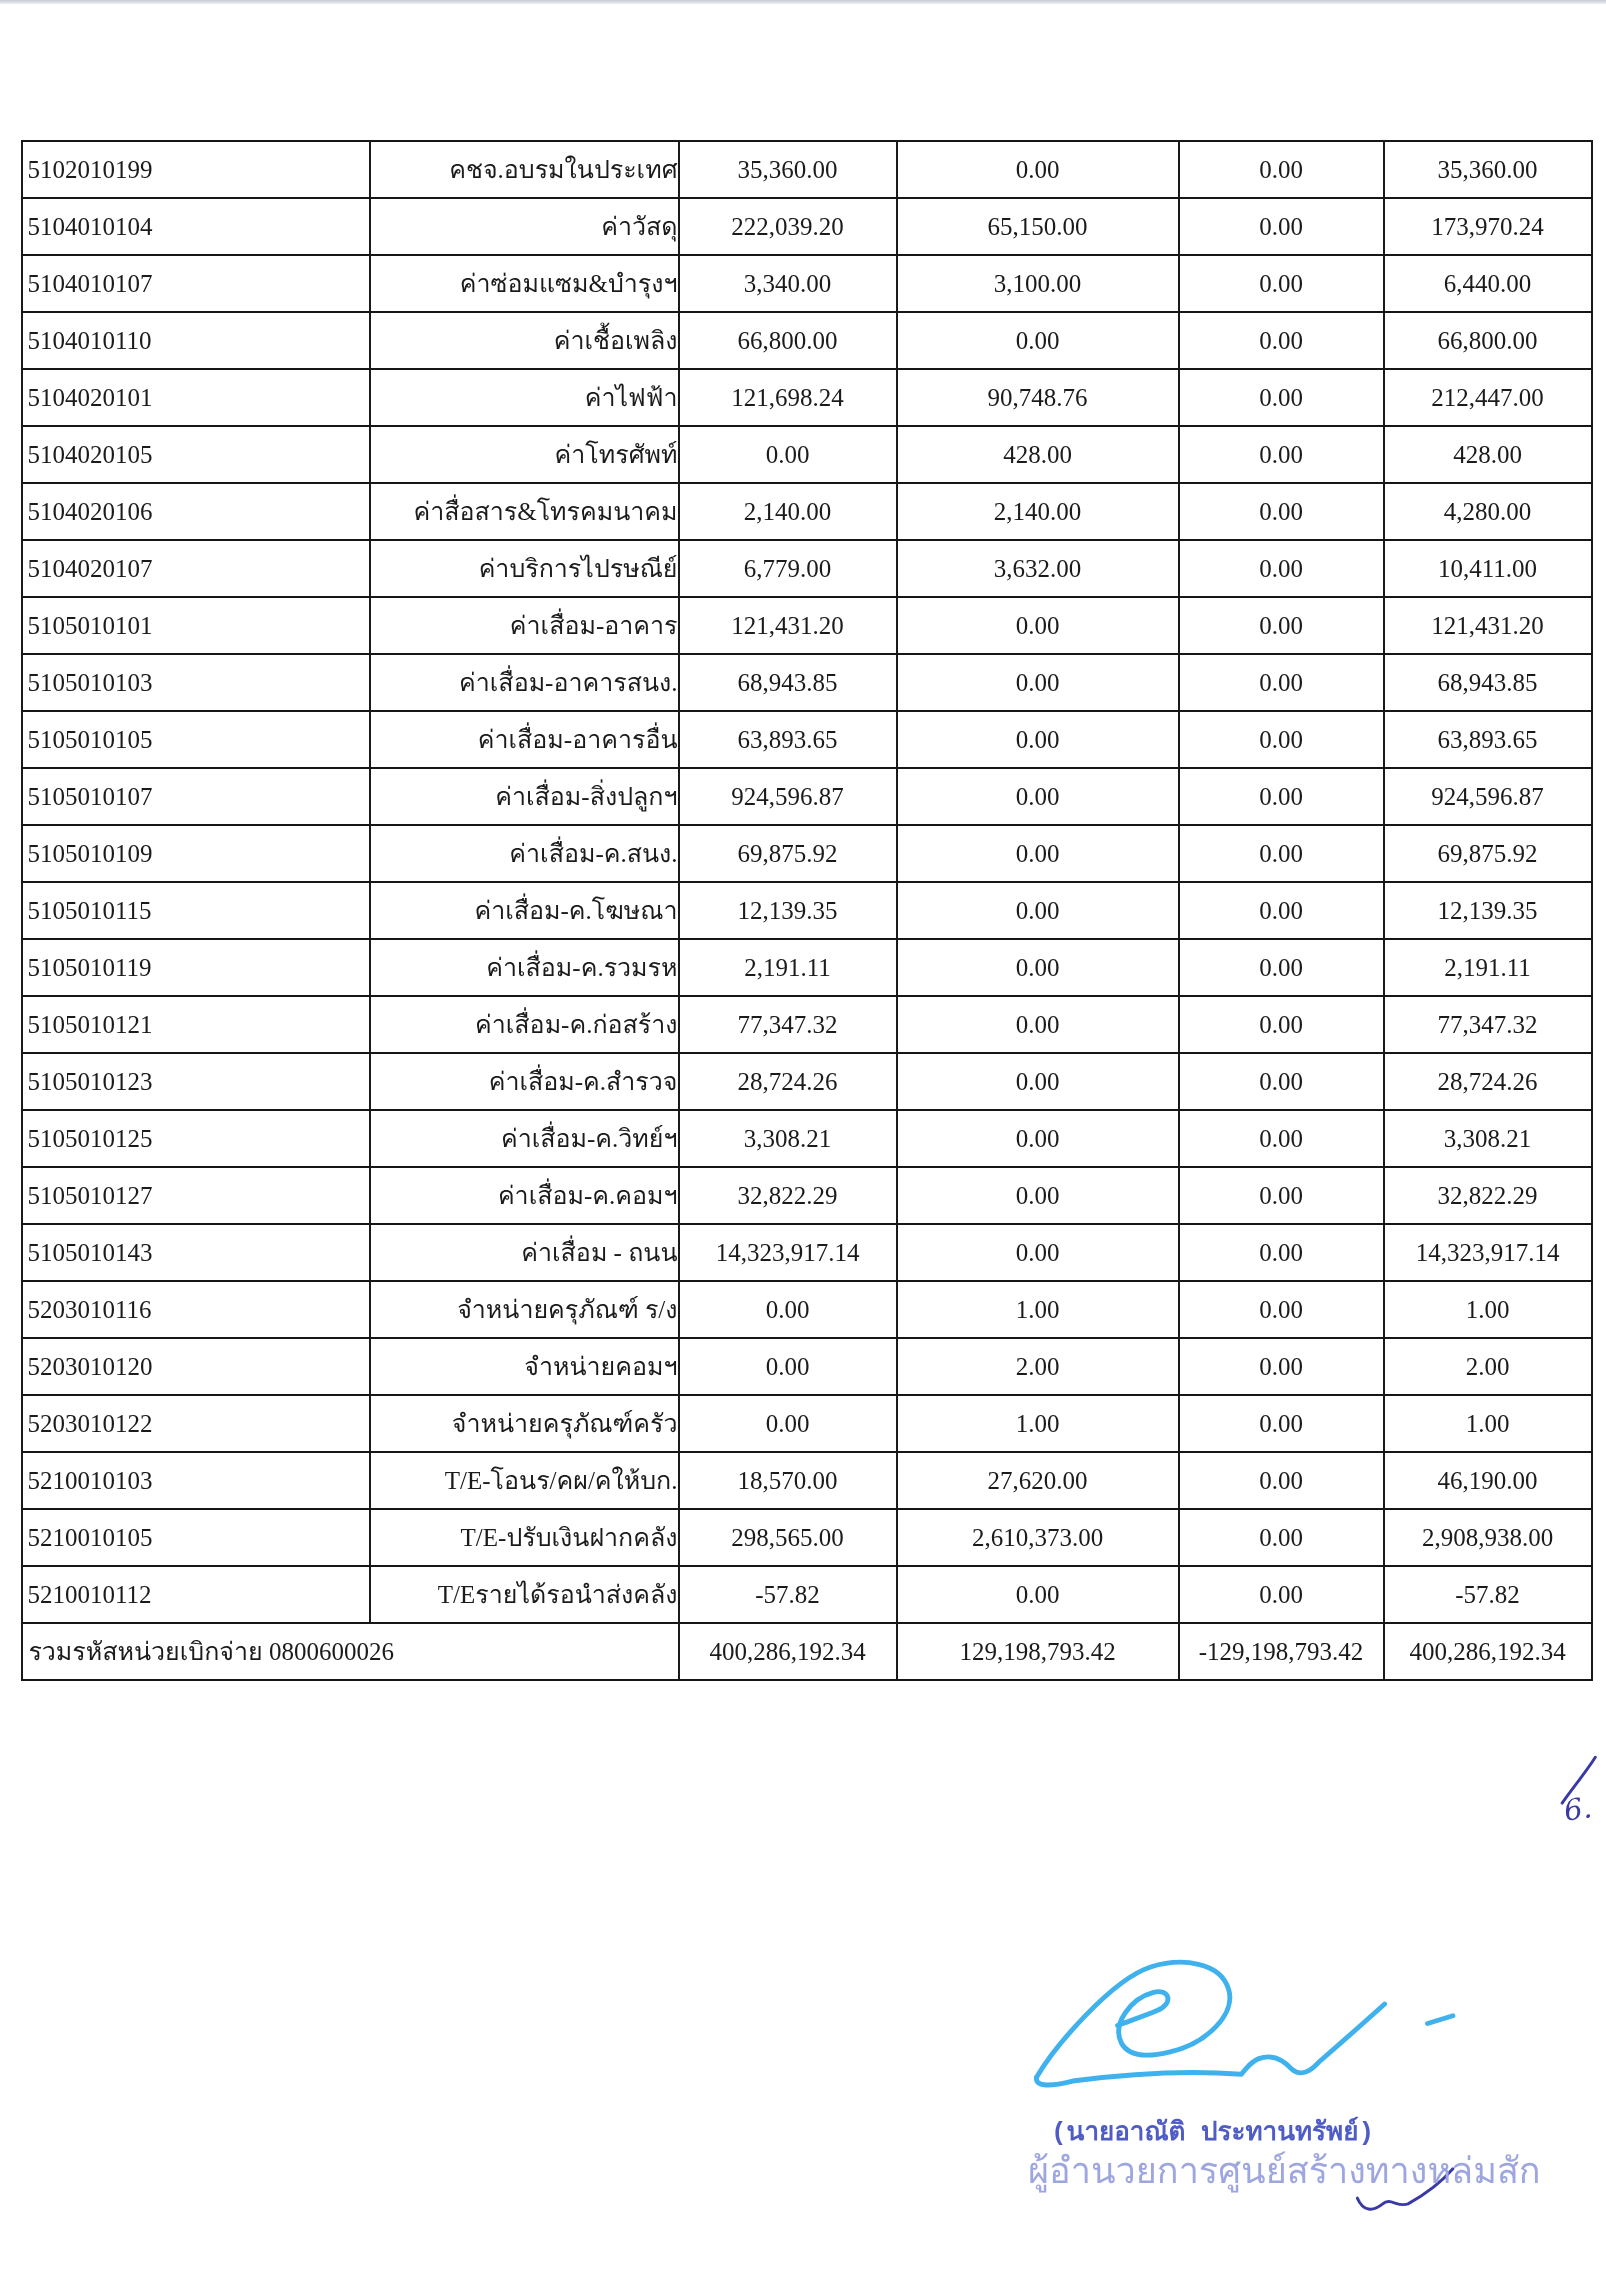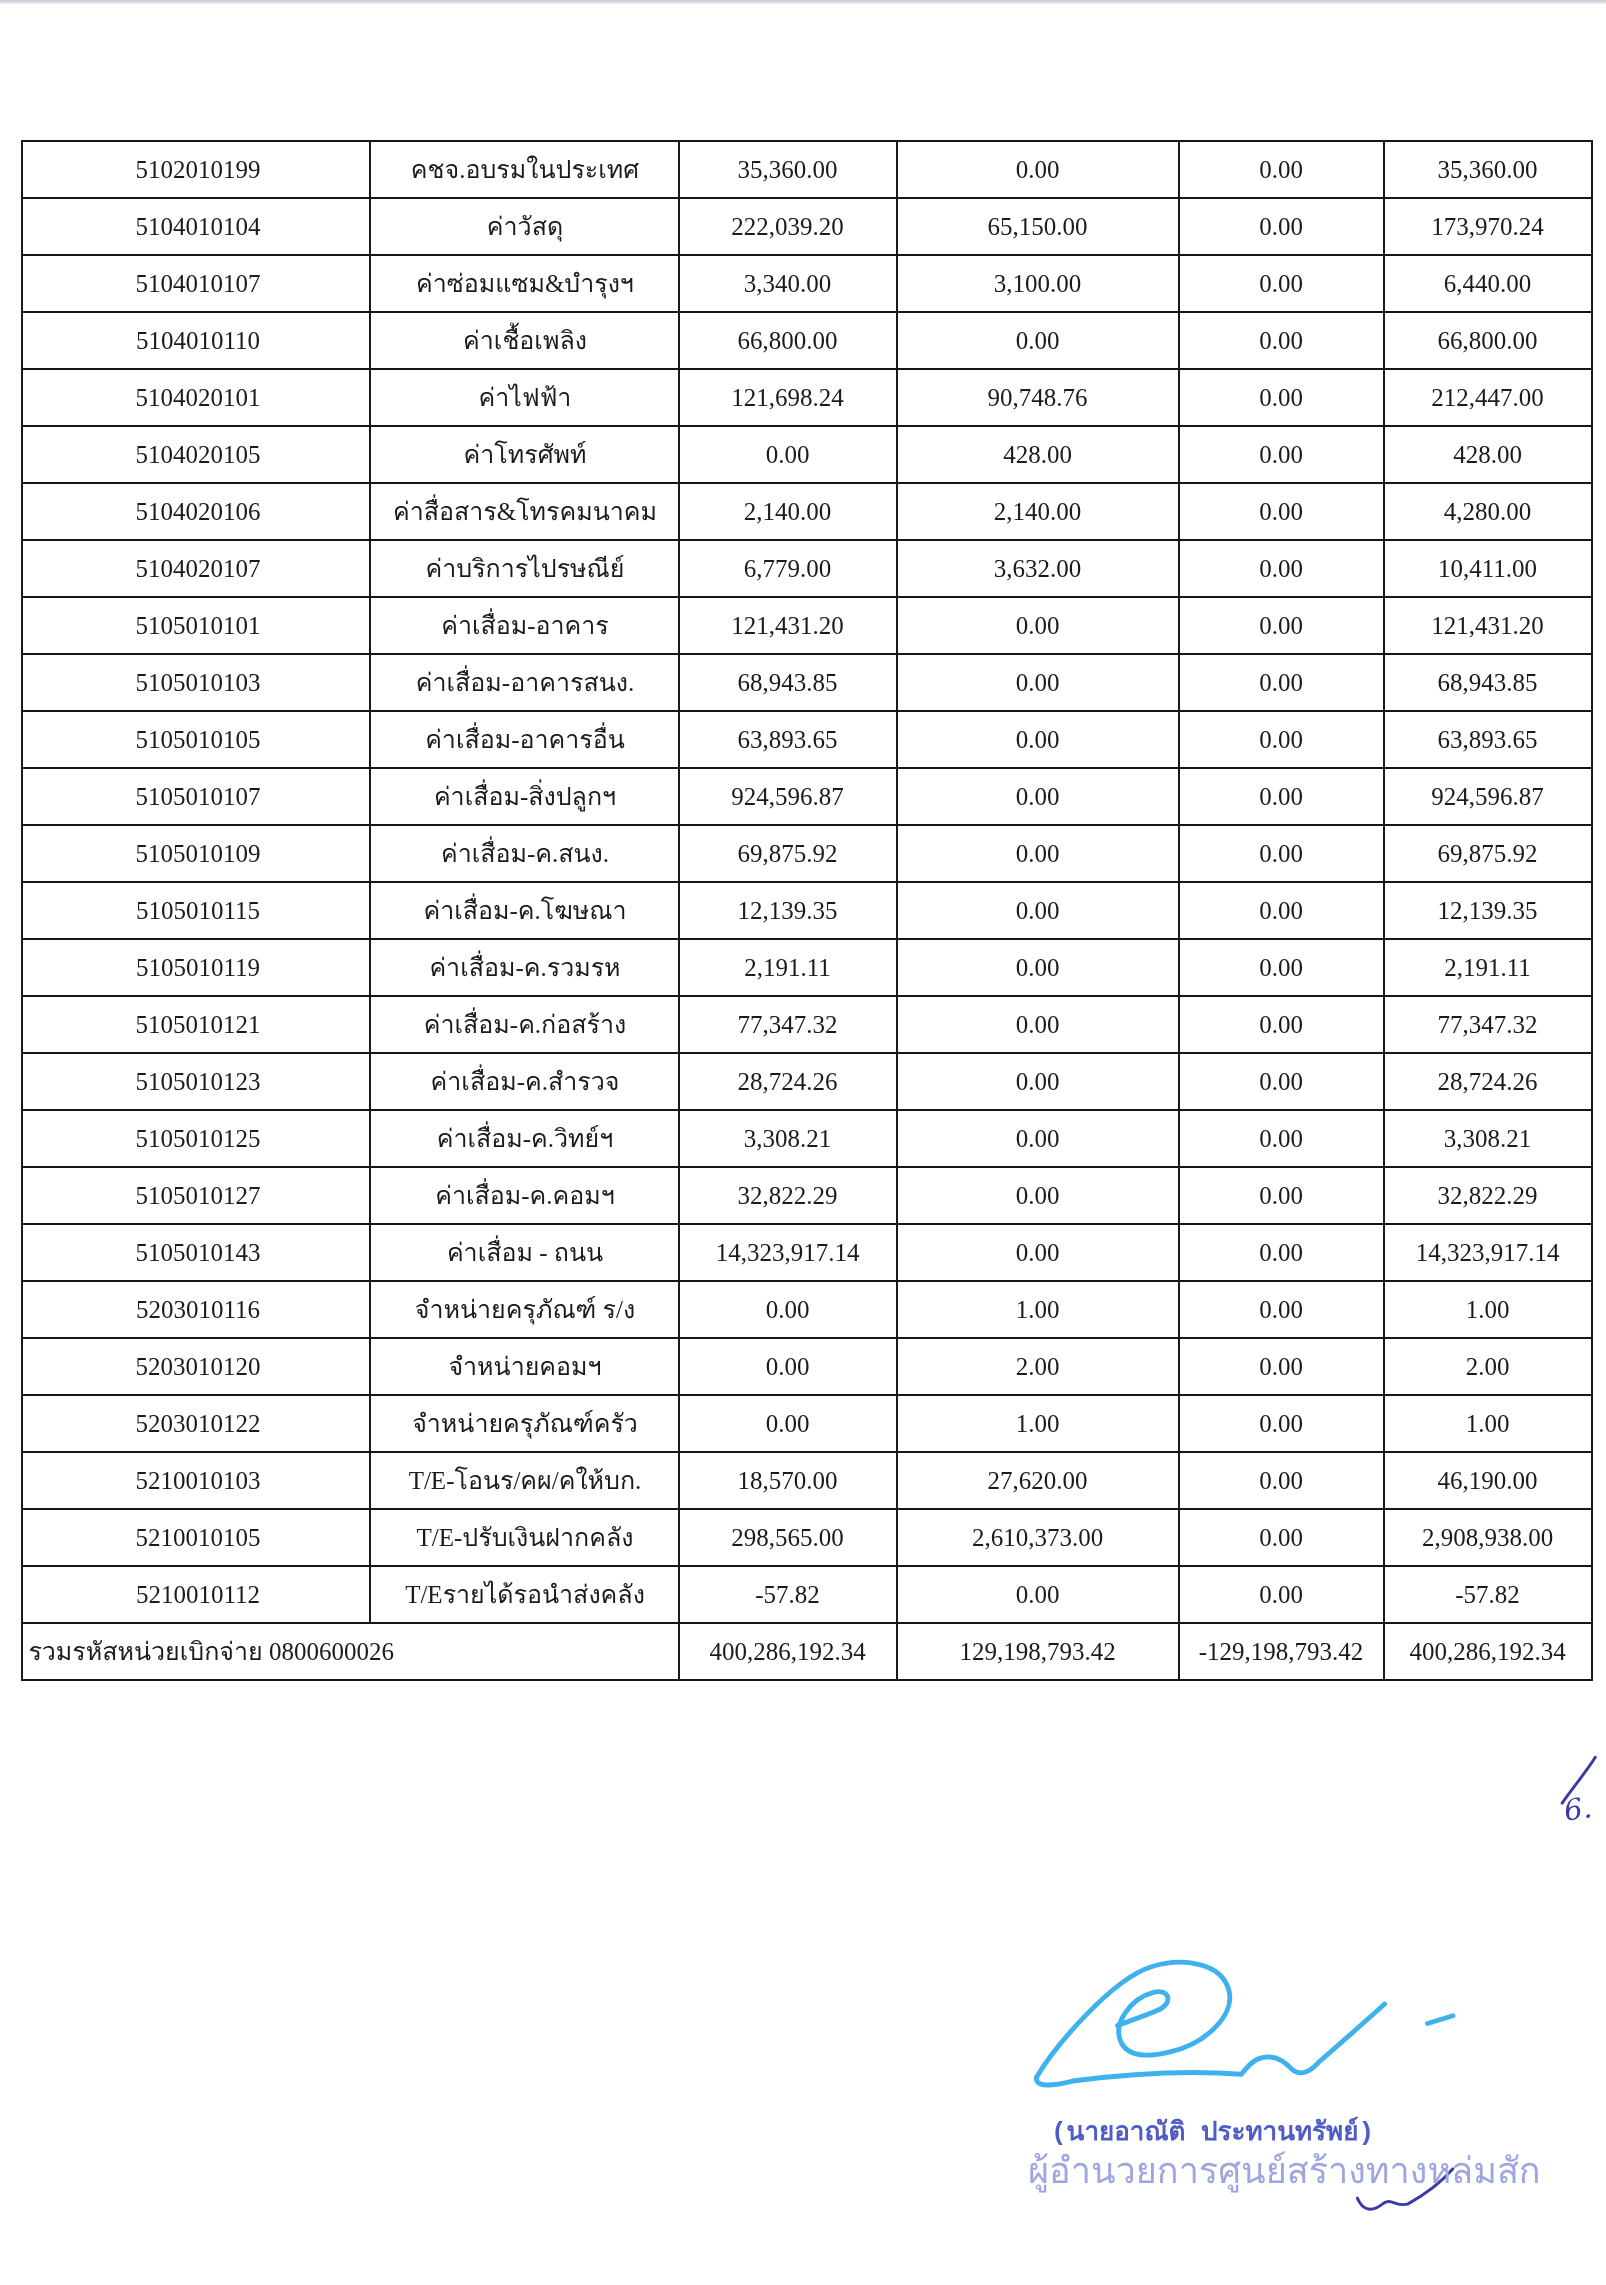--- a/index.html
+++ b/index.html
@@ -19,22 +19,22 @@
       border: 2.9px solid #141414;
     }
     .ledger tr { height: 57px; }
     .ledger td {
       border-left: 2px solid #1a1a1a; border-right: 2px solid #1a1a1a;
       border-top: 2.9px solid #161616; border-bottom: 2.9px solid #161616;
       padding: 0; font-size: 25px; color: var(--ink-text);
       white-space: nowrap; overflow: hidden; vertical-align: middle;
       line-height: 29px;
     }
-    .ledger td.code { text-align: center; padding-left: 4.9px; }
-    .ledger td.label { text-align: center; padding-left: 2px; margin-left: 16px; }
+    .ledger td.code { text-align: left; padding-left: 4.9px; }
+    .ledger td.label { text-align: right; padding-left: 2px; margin-left: 16px; }
     .ledger td.num { text-align: center; }
     .ledger td.total-label { text-align: left; padding-left: 5.9px; }
 
     svg.ink { position: absolute; left: 0; top: 0; width: 1606px; height: 2285px; pointer-events: none; }
     .sig-stroke { fill: none; stroke: var(--ink-sig); stroke-width: 5; stroke-linecap: round; stroke-linejoin: round; }
     .pen-stroke { fill: none; stroke: var(--ink-pen); stroke-width: 3; stroke-linecap: round; stroke-linejoin: round; }
 
     .signatory-name {
       position: absolute; left: 1051px; top: 2118px;
       font-family: Liberation Mono, monospace;

